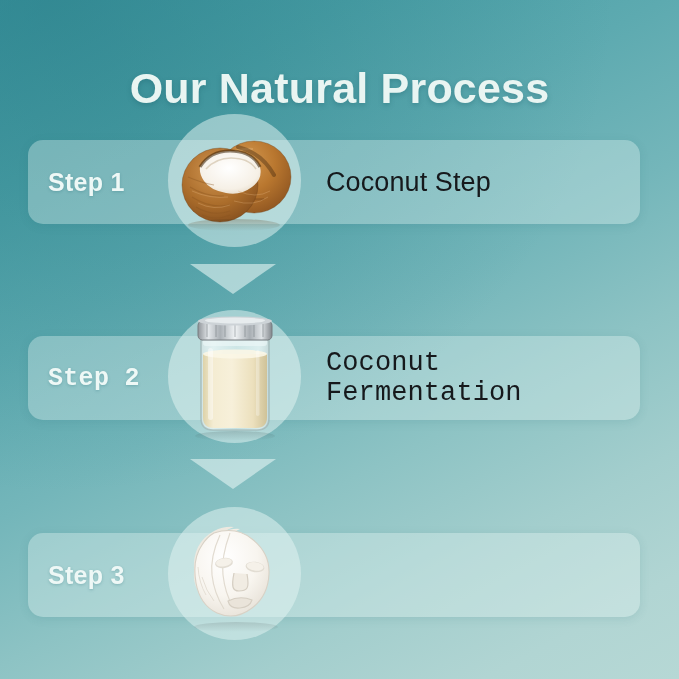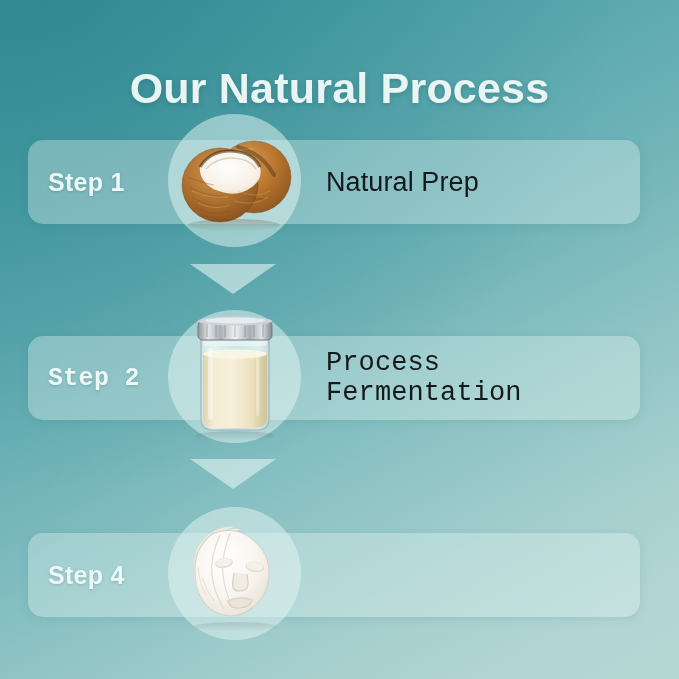--- a/index.html
+++ b/index.html
@@ -167,21 +167,21 @@
         </g>
         <g stroke="#dfb077" stroke-opacity=".35" stroke-width="1" fill="none">
           <path d="M16 62 q18 8 36 6"></path>
           <path d="M22 74 q16 8 32 2"></path>
           <path d="M62 62 q18 8 32 0"></path>
           <path d="M58 72 q20 6 34 -4"></path>
         </g>
         <ellipse cx="58" cy="96" rx="46" ry="6" fill="url(#shadowG)"></ellipse>
       </svg>
     </div>
-    <div class="step-desc">Natural Prep</div>
+    <div class="step-desc">Coconut Step</div>
   </div>
 
   <div class="arrow a1">
       <i></i>
     </div>
 
   <div class="step-row s2">
     <div class="card"></div>
     <div class="step-label">Step 2</div>
     <div class="badge">
@@ -238,30 +238,30 @@
           <line x1="48" y1="10" x2="48" y2="23"></line>
           <line x1="58" y1="10" x2="58" y2="23"></line>
           <line x1="67" y1="10" x2="67" y2="23"></line>
           <line x1="76" y1="10" x2="76" y2="23"></line>
         </g>
         <ellipse cx="48" cy="7" rx="37" ry="4.5" fill="#cdd3d7"></ellipse>
         <ellipse cx="48" cy="6.5" rx="30" ry="3" fill="#eef2f4" opacity=".8"></ellipse>
         <ellipse cx="48" cy="122" rx="40" ry="5" fill="url(#jarShadow)"></ellipse>
       </svg>
     </div>
-    <div class="step-desc">Process Fermentation</div>
+    <div class="step-desc">Coconut Fermentation</div>
   </div>
 
   <div class="arrow a2">
       <i></i>
     </div>
 
   <div class="step-row s3">
     <div class="card"></div>
-    <div class="step-label">Step 4</div>
+    <div class="step-label">Step 3</div>
     <div class="badge">
       <svg width="118" height="118" viewBox="0 0 118 118" aria-hidden="true">
         <defs>
           <radialGradient id="maskG" cx="40%" cy="32%" r="76%">
             <stop offset="0%" stop-color="#ffffff"></stop>
             <stop offset="58%" stop-color="#f8f5ef"></stop>
             <stop offset="100%" stop-color="#e6e0d6"></stop>
           </radialGradient>
           <linearGradient id="maskShadow" x1="0" y1="0" x2="0" y2="1">
             <stop offset="0%" stop-color="rgba(90,100,100,.2)"></stop>

